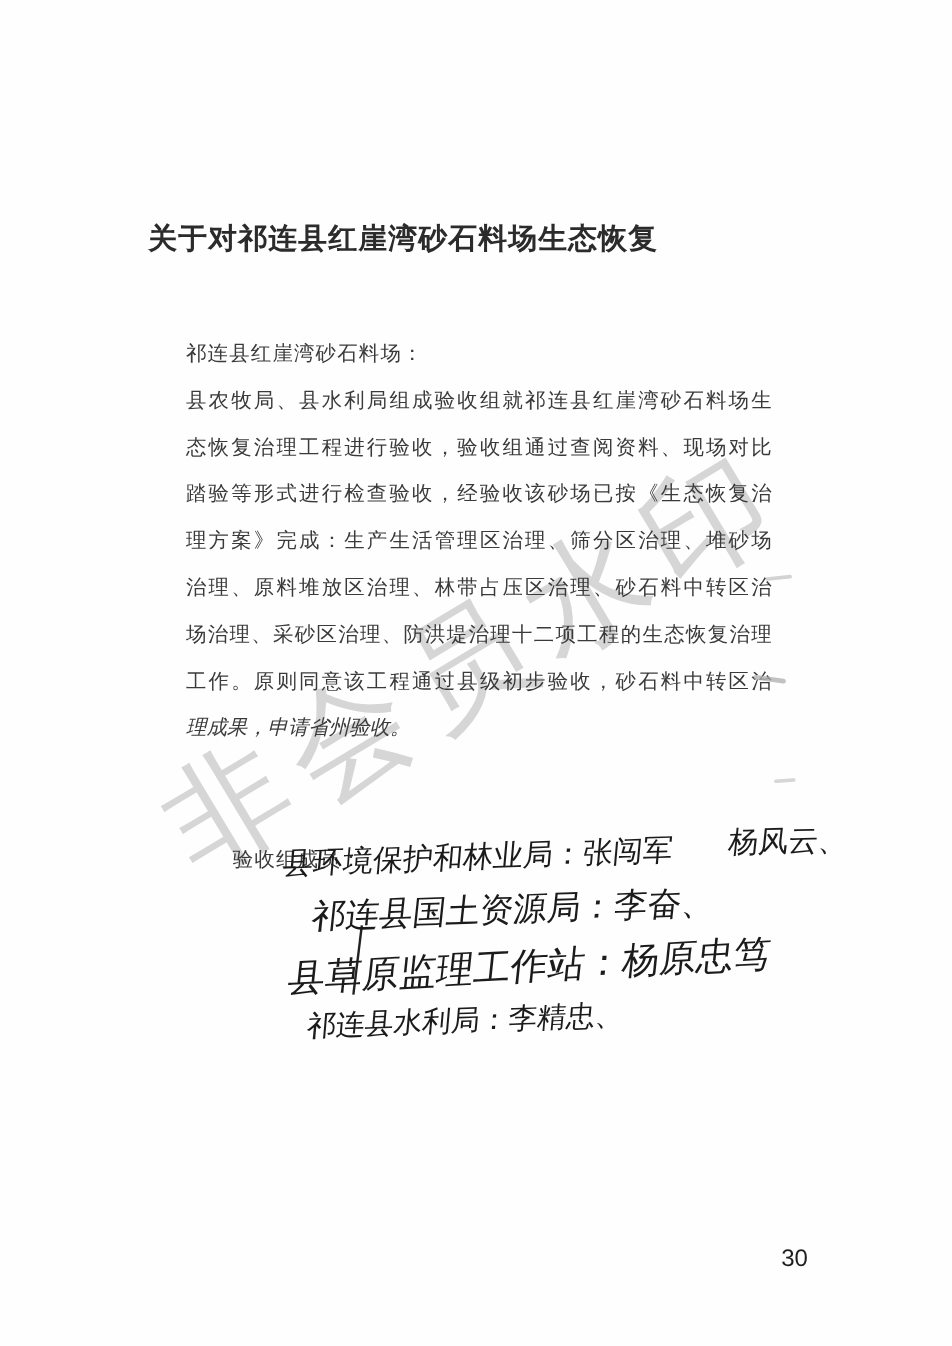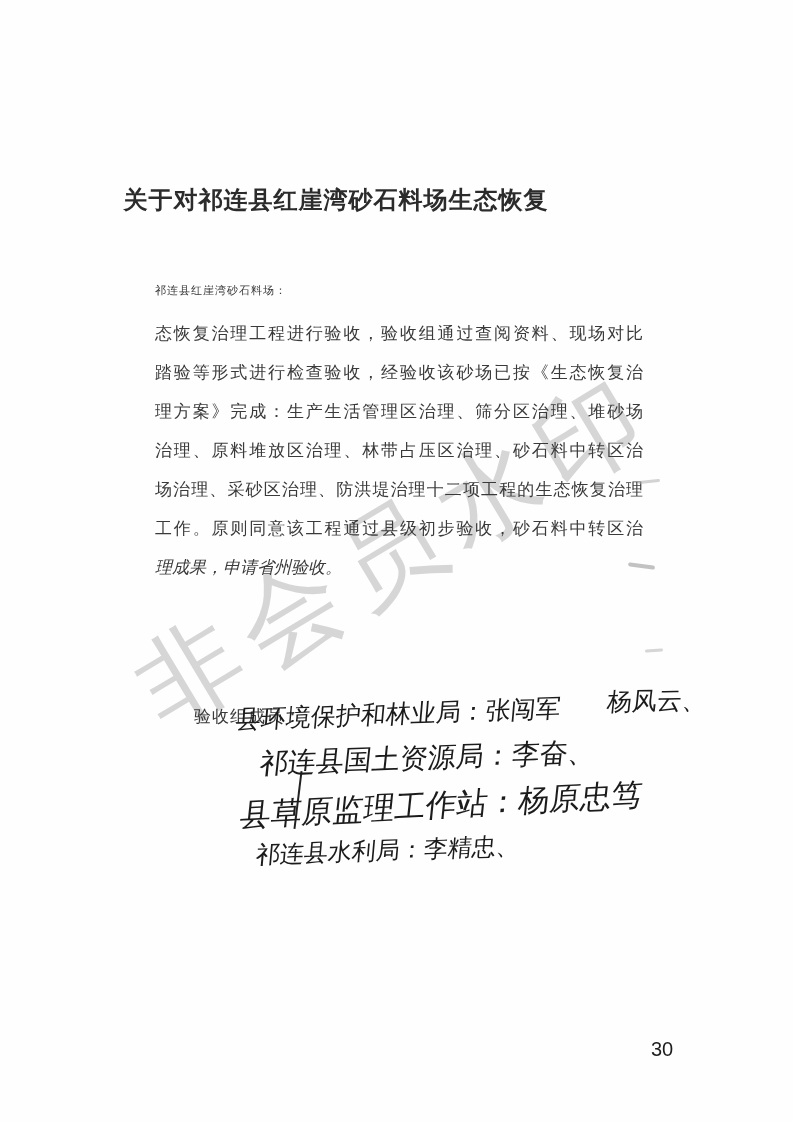--- a/index.html
+++ b/index.html
@@ -48,21 +48,21 @@
     font-weight: bold;
     font-size: 24px;
     line-height: 37px;
     color: #2b2b2b;
     letter-spacing: 1px;
   }
   .salutation {
     position: absolute;
     left: 155px;
     top: 283px;
-    font-size: 11px;
+    font-size: 17px;
     color: #3a3a3a;
     letter-spacing: 1px;
   }
   .body-block {
     position: absolute;
     left: 155px;
     top: 314px;
     width: 488px;
     font-size: 17px;
     color: #3a3a3a;
@@ -161,20 +161,21 @@
 
   <div class="content">
 
     <div class="title-block">
       <div>关于对祁连县红崖湾砂石料场生态恢复</div>
     </div>
 
     <div class="salutation">祁连县红崖湾砂石料场：</div>
 
     <div class="body-block">
+      <div class="body-line">县农牧局、县水利局组成验收组就祁连县红崖湾砂石料场生</div>
       <div class="body-line">态恢复治理工程进行验收，验收组通过查阅资料、现场对比</div>
       <div class="body-line">踏验等形式进行检查验收，经验收该砂场已按《生态恢复治</div>
       <div class="body-line">理方案》完成：生产生活管理区治理、筛分区治理、堆砂场</div>
       <div class="body-line">治理、原料堆放区治理、林带占压区治理、砂石料中转区治</div>
       <div class="body-line">场治理、采砂区治理、防洪堤治理十二项工程的生态恢复治理</div>
       <div class="body-line">工作。原则同意该工程通过县级初步验收，砂石料中转区治</div>
       <div class="body-line short">理成果，申请省州验收。</div>
     </div>
 
     <div class="sign-label">验收组成员：</div>

